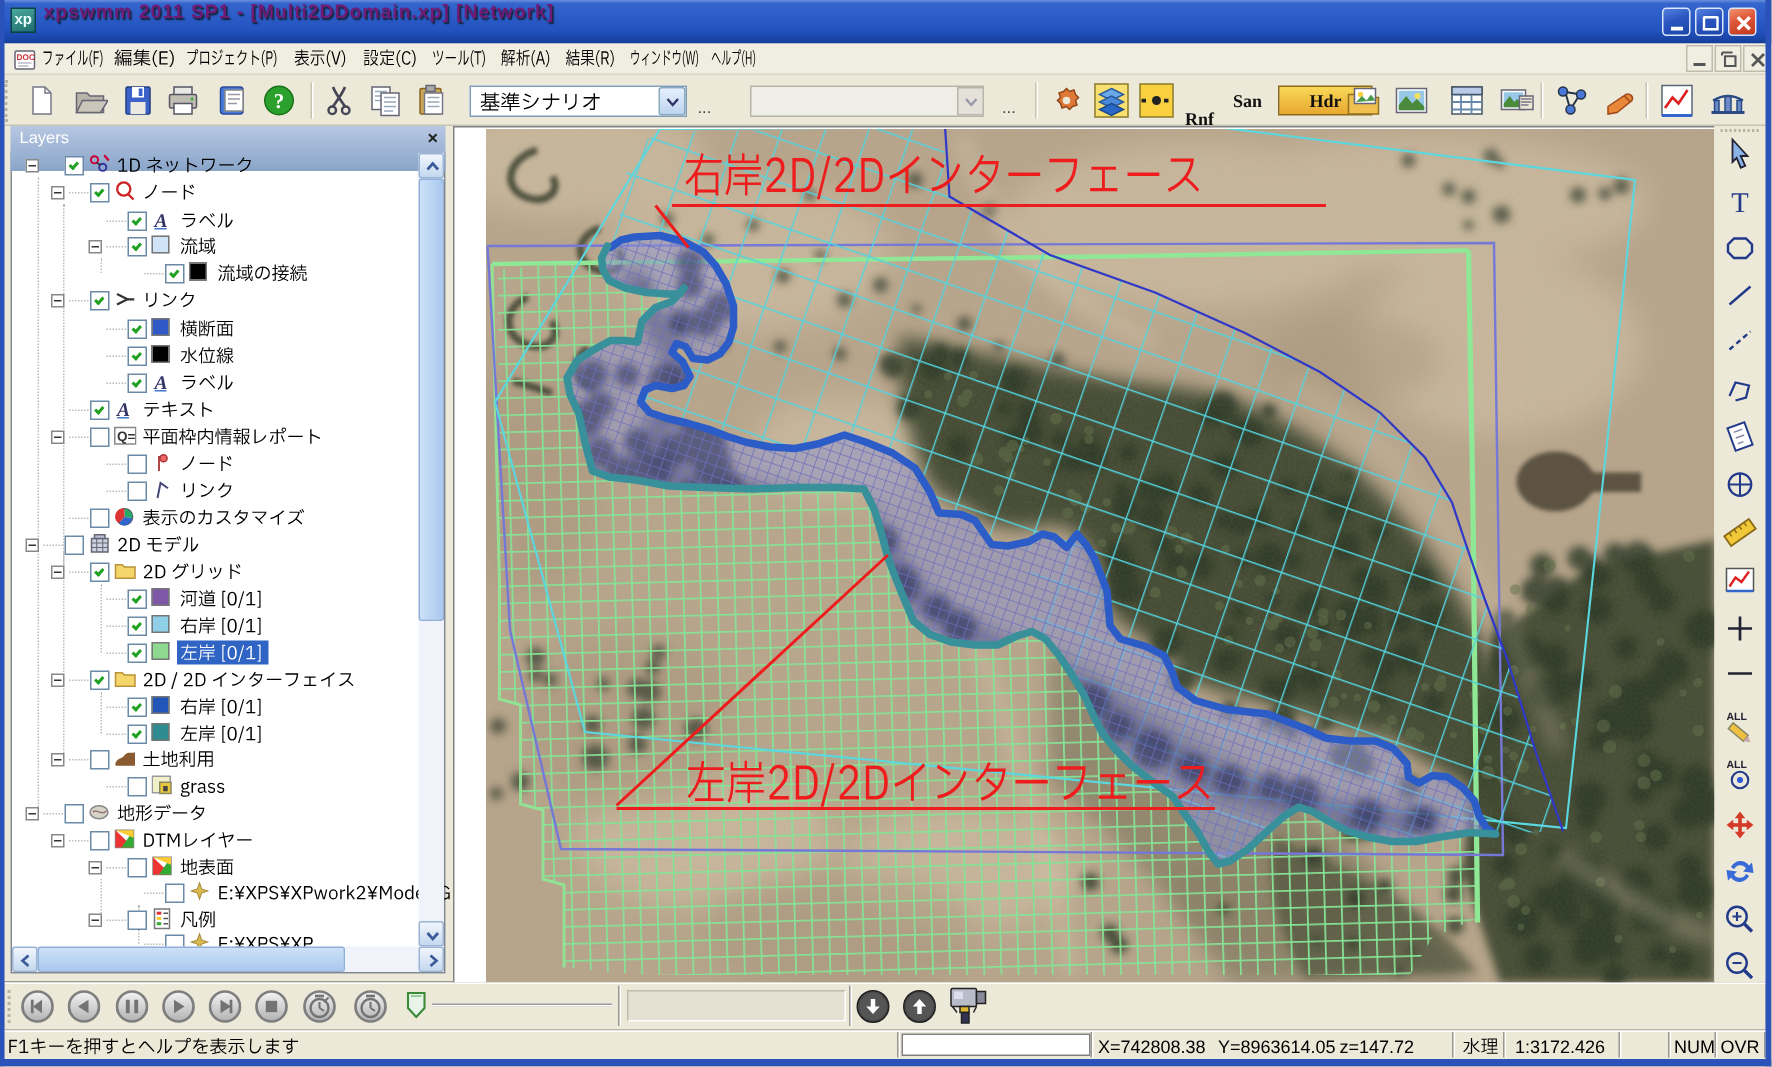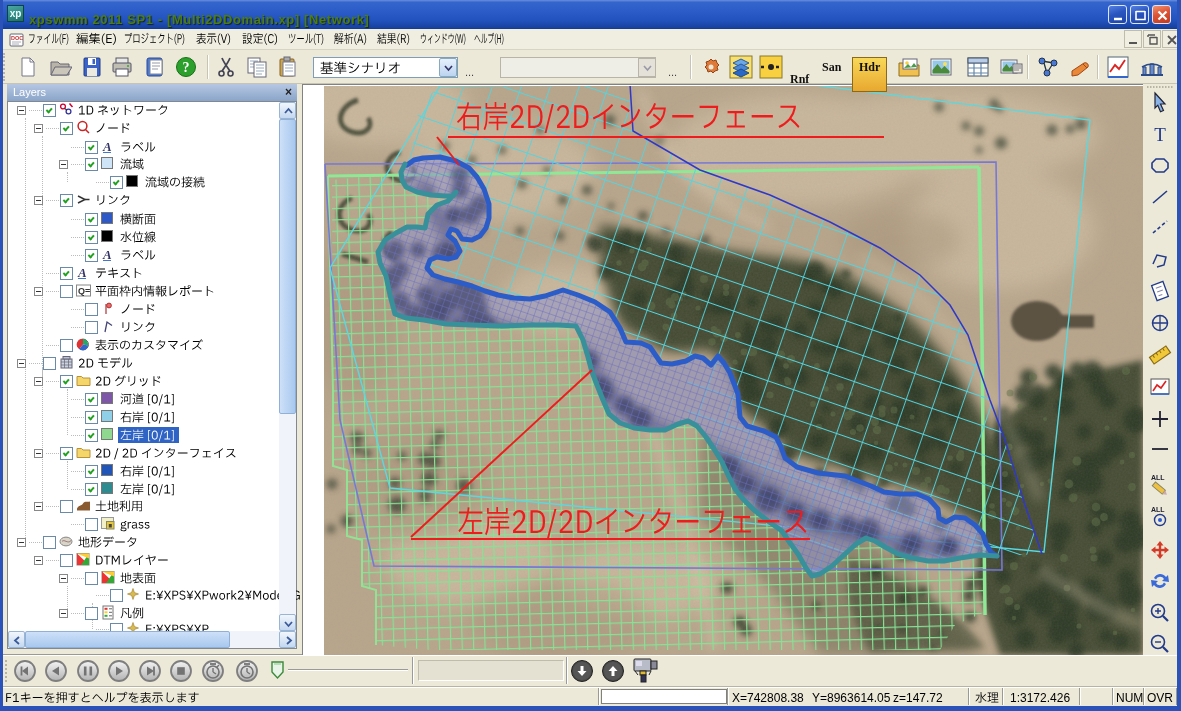--- a/index.html
+++ b/index.html
@@ -1,32 +1,32 @@
 <!DOCTYPE html>
 <html><head><meta charset="utf-8"><style>
 *{margin:0;padding:0;box-sizing:border-box}
 html,body{width:1181px;height:711px;overflow:hidden;font-family:"Liberation Sans",sans-serif;background:#ece9d8;position:relative}
 .titlebar{position:absolute;left:0;top:0;width:1181px;height:29px;background:linear-gradient(180deg,#6a8ede 0%,#3465cd 8%,#2a5ac6 45%,#2152bd 70%,#17419e 96%,#123a92 100%)}
 .appico{position:absolute;left:7px;top:5px;width:17px;height:17px;background:linear-gradient(160deg,#4aa8a0,#1e6e6a);border:1px solid #0c4442;color:#eaffff;font-size:10px;font-weight:bold;text-align:center;line-height:15px}
-.titletext{position:absolute;left:29px;top:12px;color:#4d7c0f;font-size:13px;font-weight:bold;letter-spacing:0.6px;text-shadow:1px 1px 1px #123;z-index:3}
+.titletext{position:absolute;left:29px;top:0;color:#701a75;font-size:13px;font-weight:bold;letter-spacing:0.6px;text-shadow:1px 1px 1px #123;z-index:3}
 .tbtn{position:absolute;top:5px;width:19px;height:19px;border:1px solid #dce6f8;border-radius:3px}
 .menubar{position:absolute;left:3px;top:29px;width:1174px;height:21px;background:#f0eee1;border-bottom:1px solid #d8d4c4}
 .mdib{position:absolute;top:1px;width:18px;height:18px;background:#f0eee1;border:1px solid #c0bcac}
 .toolbar{position:absolute;left:3px;top:50px;width:1174px;height:34px;background:#ece9d8;border-bottom:1px solid #c8c4b4}
 .grip{position:absolute;width:3px;border-left:2px dotted #b8b4a4;z-index:5}
 .tsep{position:absolute;top:55px;width:2px;height:24px;border-left:1px solid #c8c4b4;border-right:1px solid #fff;z-index:5}
 .combo{position:absolute;height:21px;background:#fff;border:1px solid #7f9db9;z-index:5}
 .combo2{position:absolute;height:21px;background:#eeede6;border:1px solid #b8b4a8;z-index:5}
 .cmbtn{position:absolute;width:18px;height:19px;background:linear-gradient(180deg,#e6f0fc,#bcd4f0);border:1px solid #8ab;border-radius:2px;z-index:6}
 .cmbtn2{position:absolute;width:18px;height:19px;background:#e4e2d8;border:1px solid #b8b4a8;z-index:6}
 .dots{position:absolute;font-size:11px;color:#444;z-index:5}
 .rtxt{position:absolute;font-size:12px;font-weight:bold;color:#111;z-index:5;font-family:"Liberation Serif",serif}
-.hdr{background:linear-gradient(180deg,#f8d858,#e8a830);border:1px solid #8a6a18;padding:2px 6px;height:35px}
+.hdr{background:linear-gradient(180deg,#f8d858,#e8a830);border:1px solid #8a6a18;padding:2px 20px;height:20px}
 .panel{position:absolute;left:3px;top:84px;width:299px;height:571px;background:#ece9d8}
-.phead{position:absolute;left:7px;top:84px;width:290px;height:17px;background:linear-gradient(180deg,#b6c7e2,#8aa5c9);color:#fff;font-size:11px;padding:2px 0 0 6px;z-index:3}
+.phead{position:absolute;left:7px;top:84px;width:290px;height:30px;background:linear-gradient(180deg,#b6c7e2,#8aa5c9);color:#fff;font-size:11px;padding:2px 0 0 6px;z-index:3}
 .tree{position:absolute;left:7px;top:101px;width:290px;height:548px;background:#fff;border:1px solid #828790;z-index:1}
 .eb{position:absolute;width:9px;height:9px;background:#fff;border:1px solid #888;z-index:3}
 .eb i{position:absolute;left:1px;top:3px;width:5px;height:1px;background:#333}
 .cb{position:absolute;width:13px;height:13px;background:#fff;border:1px solid #6a8aa8;z-index:3}
 .cb b{position:absolute;left:2px;top:2.5px;width:6px;height:3.5px;border-left:2px solid #21a121;border-bottom:2px solid #21a121;transform:rotate(-48deg)}
 .vsb{position:absolute;left:279px;top:102px;width:17px;height:529px;background:#f0f4fa;z-index:11}
 .sbtn{position:absolute;width:17px;height:17px;background:linear-gradient(180deg,#f2f6fc,#c4d8f0);border:1px solid #9ab4d4;border-radius:2px}
 .sthumb{position:absolute;left:0;width:17px;background:linear-gradient(90deg,#cde0f8,#a8c8ee);border:1px solid #90b0d8;border-radius:2px}
 .sthumbh{position:absolute;top:0;height:17px;background:linear-gradient(180deg,#cde0f8,#a8c8ee);border:1px solid #90b0d8;border-radius:2px}
 .hsb{position:absolute;left:8px;top:631px;width:288px;height:17px;background:#f0f4fa;z-index:11}

